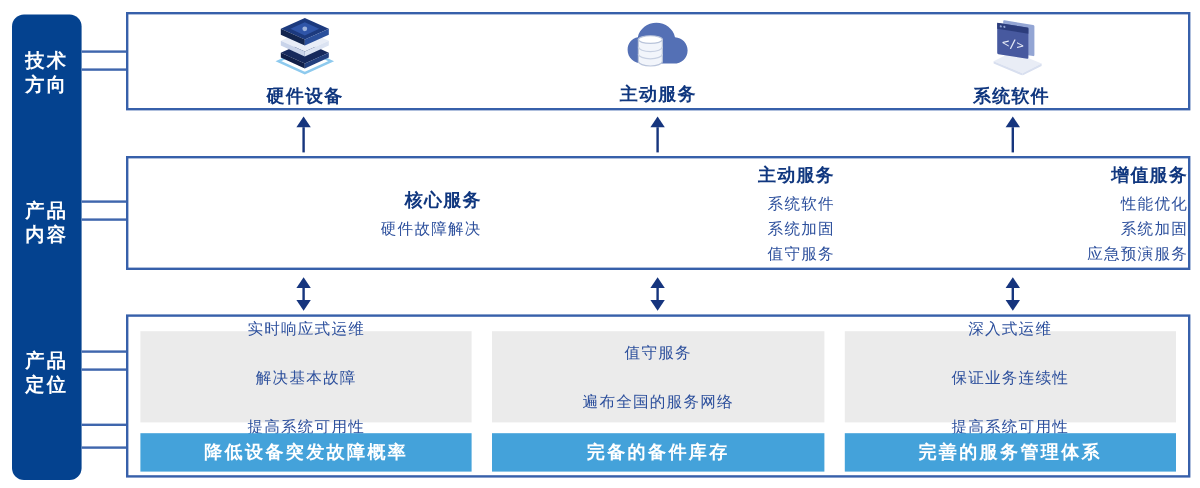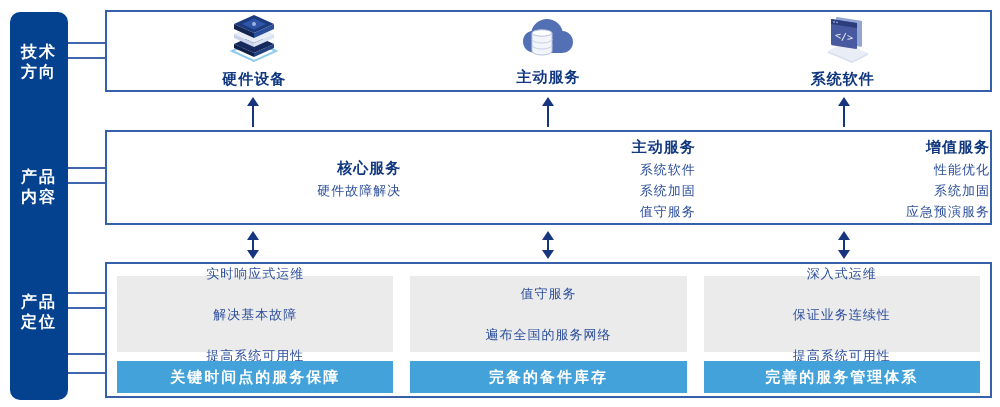--- a/index.html
+++ b/index.html
@@ -174,21 +174,21 @@
       <div class="a-head-down"></div>
   </div>
 
   <div class="box box3">
     <div class="pos-col">
       <div class="gray-panel">
         <div class="pos-line">实时响应式运维</div>
         <div class="pos-line">解决基本故障</div>
         <div class="pos-line">提高系统可用性</div>
       </div>
-      <div class="adv-bar">关键时间点的服务保障</div>
+      <div class="adv-bar">降低设备突发故障概率</div>
     </div>
     <div class="pos-col">
       <div class="gray-panel">
         <div class="pos-line">值守服务</div>
         <div class="pos-line">遍布全国的服务网络</div>
       </div>
       <div class="adv-bar">完备的备件库存</div>
     </div>
     <div class="pos-col">
       <div class="gray-panel">

